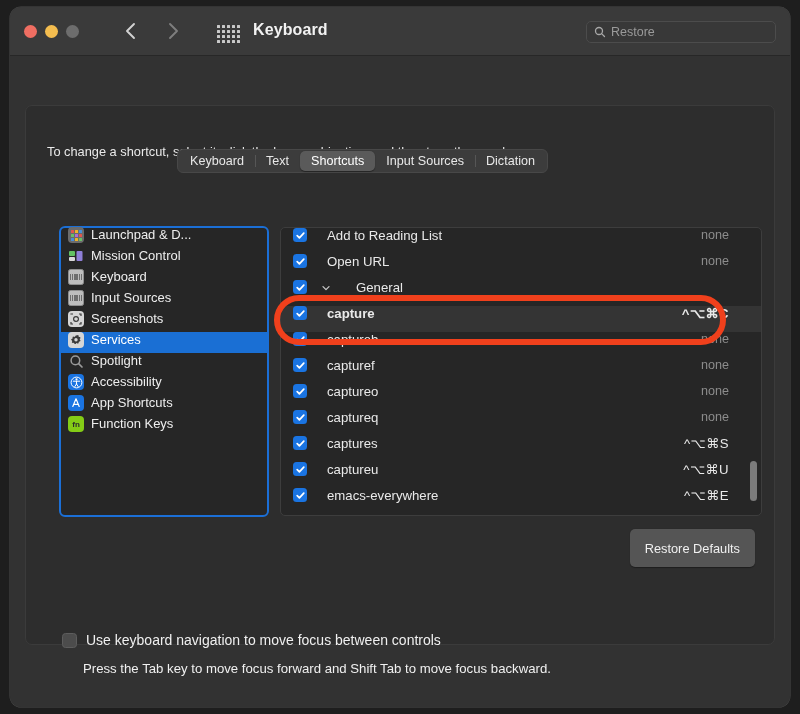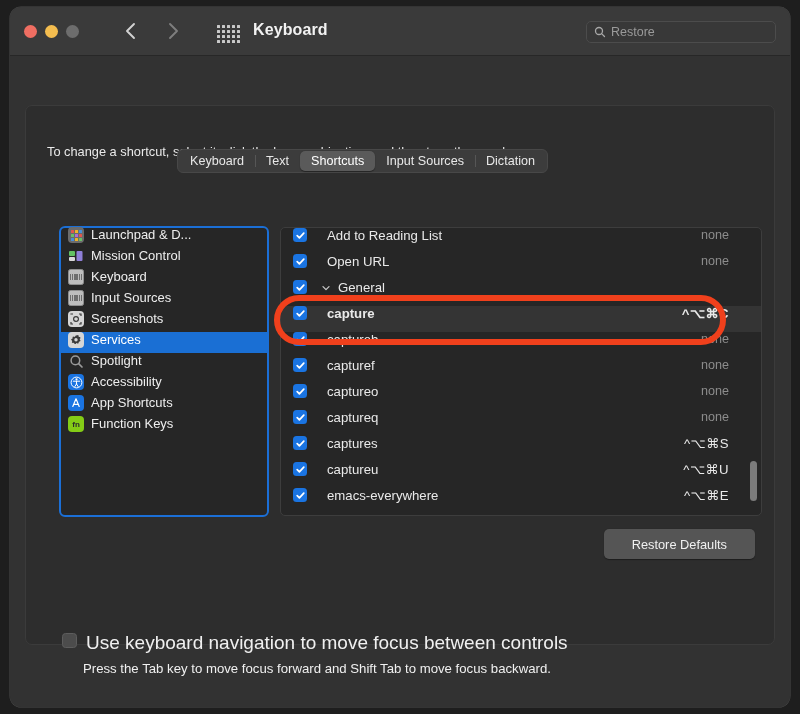--- a/index.html
+++ b/index.html
@@ -152,21 +152,21 @@
   .krow.selected { background: #343434; font-weight: bold; }
   .cbwrap { width: 46px; display: flex; justify-content: flex-start; padding-left: 12px; }
   .cb {
     width: 14px; height: 14px; border-radius: 3.5px;
     background: #1a74e2; display: flex; align-items: center; justify-content: center;
   }
   .cb svg { display: block; }
   .krow .kname { flex: 1; white-space: nowrap; }
   .krow .kcombo { color: #8c8c8c; font-size: 12.6px; white-space: nowrap; }
   .krow .kcombo.set { color: #e9e9e9; font-size: 13.2px; letter-spacing: 0.4px; }
-  .krow.group .kname { display: flex; align-items: center; gap: 7px; margin-left: -6px; }
+  .krow.group .kname { display: flex; align-items: center; gap: 25px; margin-left: -6px; }
   .disc { display:inline-flex; }
   .scrollbar {
     position: absolute; right: 4px; top: 4px; bottom: 4px; width: 8px;
   }
   .thumb {
     position: absolute; left: 1px; width: 6.5px; height: 40px;
     bottom: 10px; border-radius: 3.5px; background: #7b7b7b;
   }
 
   
@@ -182,29 +182,29 @@
   
   .btn {
     background: #555555;
     border: none;
     border-radius: 5px;
     color: #f0f0f0;
     font-size: 12.8px;
     font-family: "Liberation Sans", sans-serif;
     box-shadow: 0 0.5px 1px rgba(0,0,0,.35);
   }
-  .restore { position: absolute; right: 35px; top: 473px; height: 30px; padding: 0 28px; text-align: center; }
+  .restore { position: absolute; right: 35px; top: 473px; height: 38px; padding: 0 15px; text-align: center; }
   .navcb {
     position: absolute; left: 52px; top: 577px;
     width: 15px; height: 15px; border-radius: 3.5px;
     background: #4c4c4c; border: 1px solid #5d5d5d;
   }
   .navcb-label {
     position: absolute; left: 76px; top: 576px;
-    font-size: 19px; color: #f0f0f0;
+    font-size: 14px; color: #f0f0f0;
   }
   .navsub {
     position: absolute; left: 73px; top: 605px;
     font-size: 13.2px; color: #f0f0f0;
   }
 </style>
 </head>
 <body>
 
 <div class="window">

